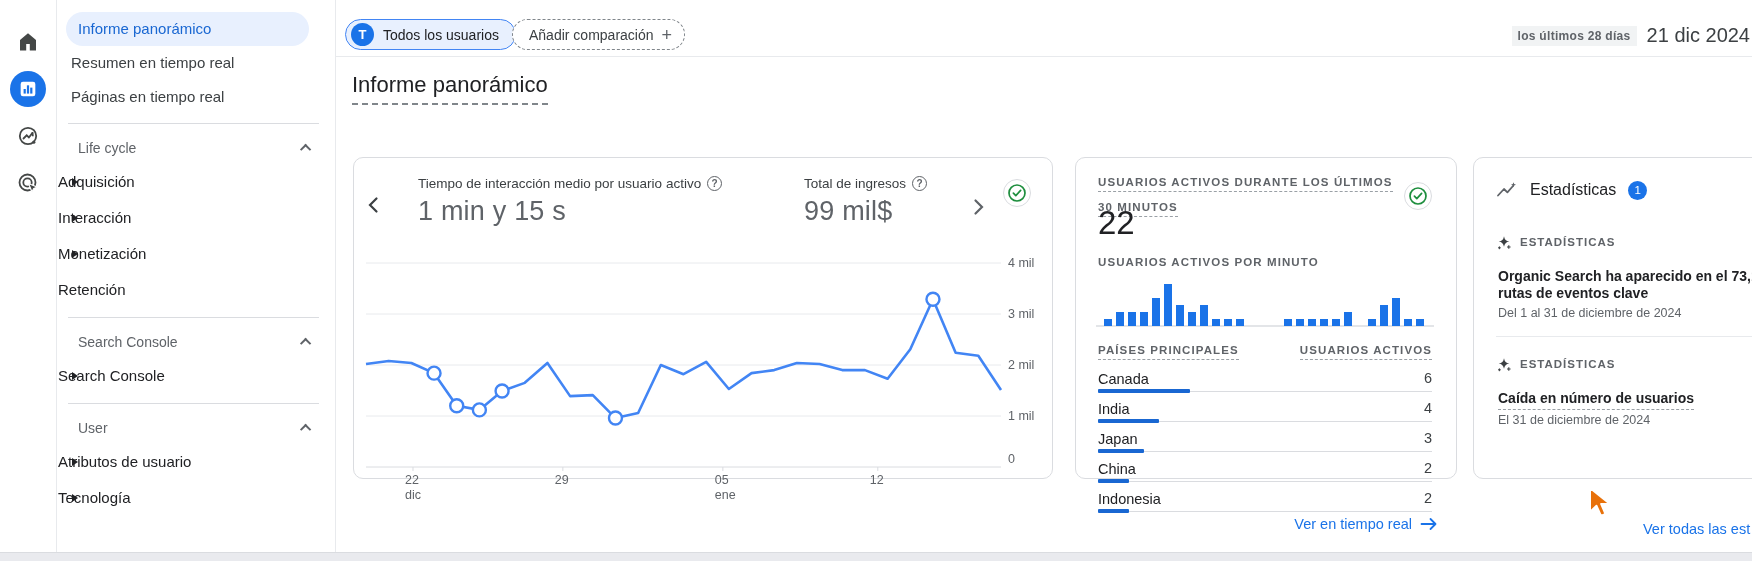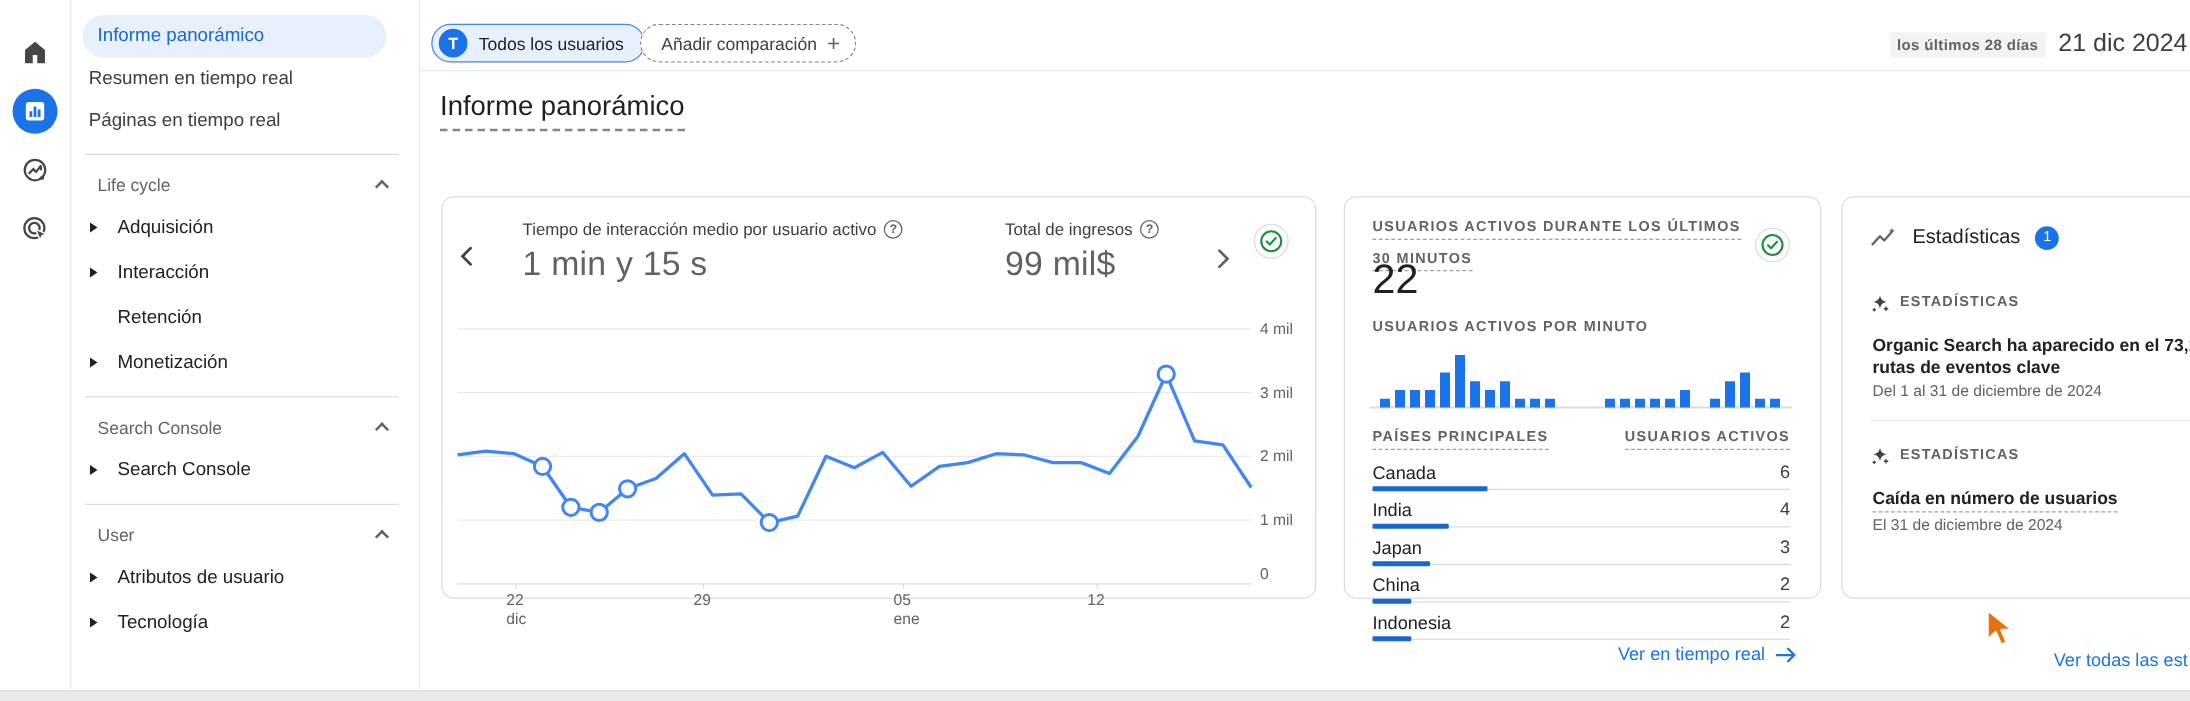--- a/index.html
+++ b/index.html
@@ -16,21 +16,21 @@
   
   .sidebar { position:absolute; left:58px; top:0; width:278px; height:552px; background:#fff;
     border-right:1px solid #e8eaed; padding-top:12px; font-size:15px; }
   .sb-link { height:34px; line-height:34px; padding-left:13px; color:#3c4043; cursor:pointer; white-space:nowrap; }
   .sb-link.sel { background:#e8f0fe; color:#1967d2; font-weight:500; border-radius:17px; margin:0 26px 0 8px; padding-left:12px; }
   .sb-div { border-top:1px solid #dadce0; margin:9px 16px 8px 10px; }
   .sb-section { height:32px; line-height:32px; padding:0 24px 0 20px; color:#5f6368; font-size:14px;
     display:flex; justify-content:space-between; align-items:center; cursor:pointer; }
   .chev-up { width:8px; height:8px; border-left:2px solid #5f6368; border-top:2px solid #5f6368;
     transform:rotate(45deg) translateY(2px); }
-  .sb-child { height:36px; line-height:36px; padding-left:36px; color:#202124; position:relative; cursor:pointer; white-space:nowrap; }
+  .sb-child { height:36px; line-height:36px; color:#202124; position:relative; cursor:pointer; white-space:nowrap; }
   .sb-child .tri { position:absolute; left:14px; top:14px; width:0; height:0;
     border-left:6px solid #202124; border-top:4px solid transparent; border-bottom:4px solid transparent; }
 
   
   .chipbar { position:absolute; left:336px; top:0; width:1416px; height:57px; border-bottom:1px solid #e8eaed; }
   .chip-all { position:absolute; left:9px; top:19px; height:31px; border:1px solid #4285f4; background:#e8f0fe;
     border-radius:16px; display:flex; align-items:center; padding:0 16px 0 5px; cursor:pointer; }
   .chip-avatar { width:23px; height:23px; border-radius:50%; background:#1a73e8; color:#fff; font-size:13px; font-weight:700;
     display:flex; align-items:center; justify-content:center; margin-right:9px; }
   .chip-all .lbl { font-size:14px; color:#202124; }
@@ -136,22 +136,22 @@
       <div class="sb-link sel">Informe panorámico</div>
       <div class="sb-link">Resumen en tiempo real</div>
       <div class="sb-link">Páginas en tiempo real</div>
       <div class="sb-div"></div>
       <div class="sb-section">
         <span>Life cycle</span>
         <span class="chev-up"></span>
       </div>
       <div class="sb-child"><span class="tri"></span>Adquisición</div>
       <div class="sb-child"><span class="tri"></span>Interacción</div>
+      <div class="sb-child"><span class="tri"></span>Monetización</div>
       <div class="sb-child">Retención</div>
-      <div class="sb-child"><span class="tri"></span>Monetización</div>
       <div class="sb-div"></div>
       <div class="sb-section">
         <span>Search Console</span>
         <span class="chev-up"></span>
       </div>
       <div class="sb-child"><span class="tri"></span>Search Console</div>
       <div class="sb-div"></div>
       <div class="sb-section">
         <span>User</span>
         <span class="chev-up"></span>

